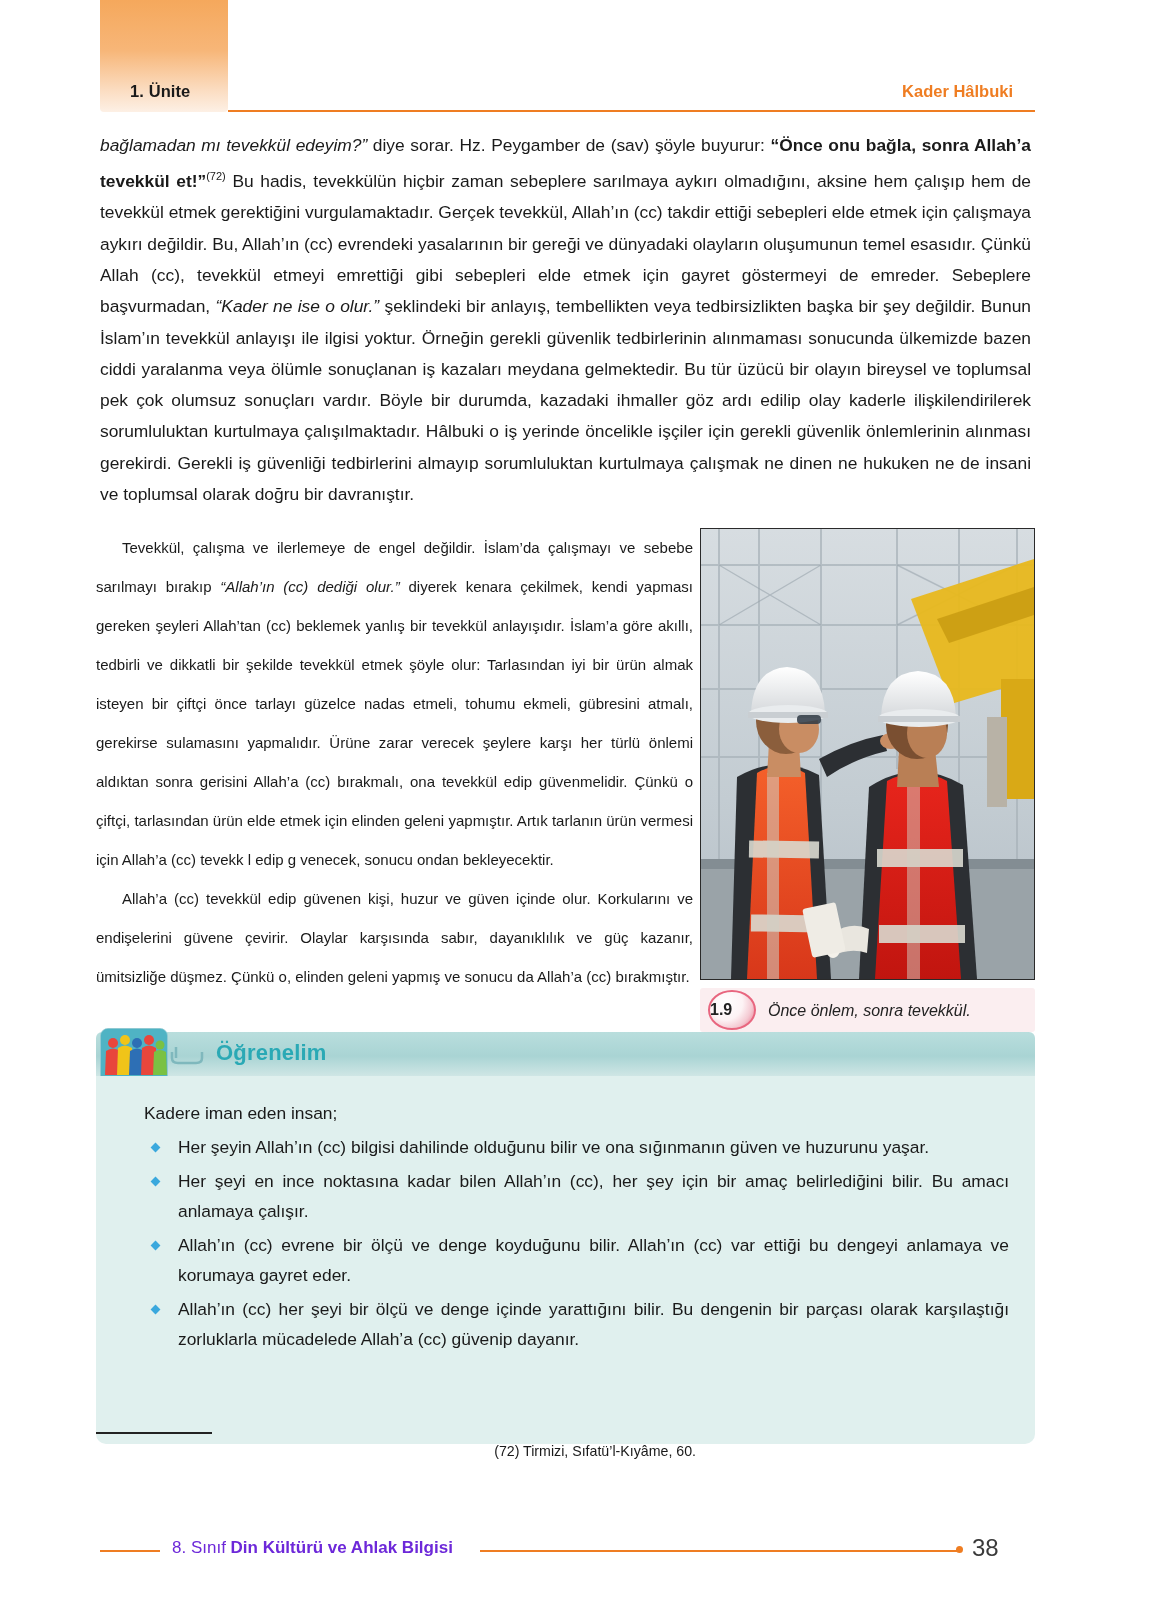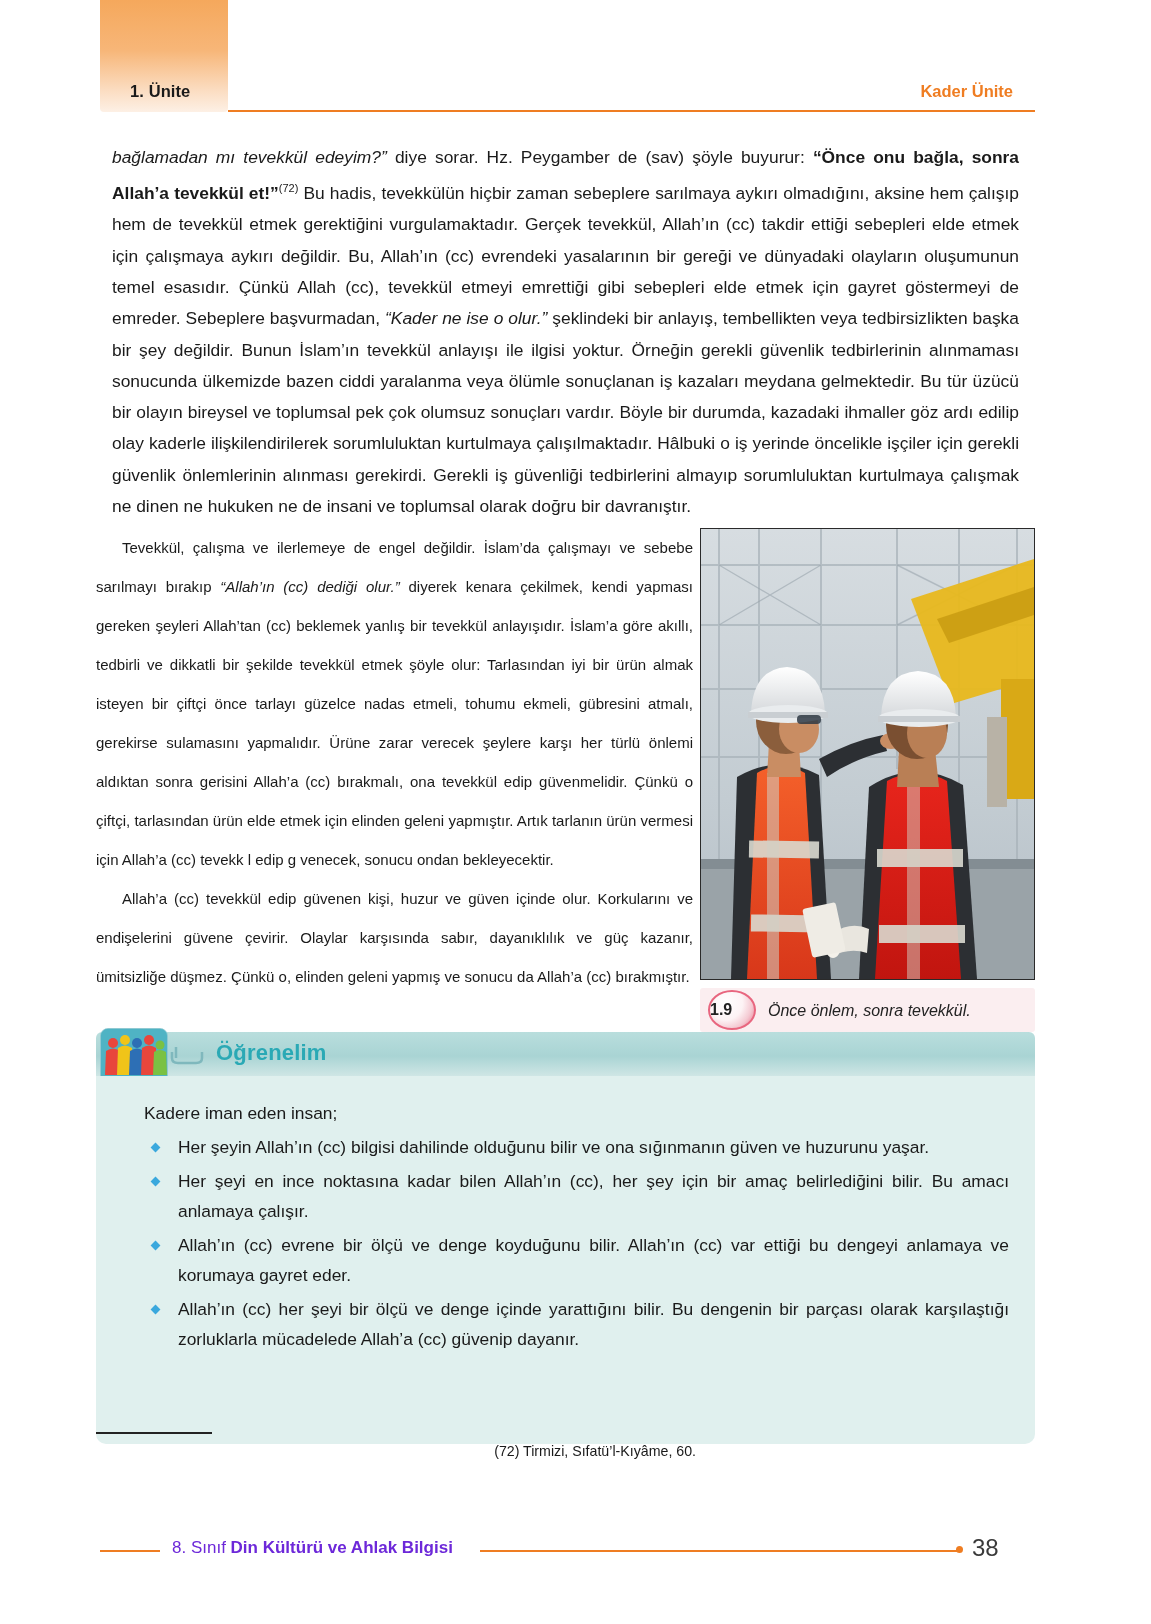--- a/index.html
+++ b/index.html
@@ -40,21 +40,21 @@
     font-size:17.4px; line-height:31.3px;
     text-align:justify; text-justify:inter-word;
     hyphens:none;
   }
   .col-left {
     position:absolute; left:96px; top:528px; width:597px;
     font-size:15px; line-height:39px;
     text-align:justify;
   }
   .col-left p { margin:0; text-indent:26px; }
-  .col-full p { margin:16px; }
+  .col-full p { margin:4px; }
   b { font-weight:bold; }
   i { font-style:italic; }
   sup { font-size:11px; vertical-align:super; }
 
   
   .figure {
     position:absolute; left:700px; top:528px; width:335px; height:486px;
   }
   .photo {
     position:absolute; left:0; top:0; width:335px; height:452px;
@@ -137,21 +137,21 @@
   .f-dot { position:absolute; left:956px; top:18px; width:7px; height:7px; background:#ef7d22; border-radius:50%; }
   .f-page { position:absolute; left:972px; top:6px; font-size:24px; color:#3a3a3a; }
 </style>
 </head>
 <body>
 
 <div class="page">
 
   <div class="unit-tab"></div>
   <div class="unit-tab-label">1. Ünite</div>
-  <div class="chapter-title">Kader Ünite</div>
+  <div class="chapter-title">Kader Hâlbuki</div>
   <div class="header-rule"></div>
 
   <div class="col-full">
     <p>
       <i>bağlamadan mı tevekkül edeyim?”</i><span> diye sorar. Hz. Peygamber de (sav) şöyle buyurur: </span><b>“Önce onu bağla, sonra Allah’a tevekkül et!”</b><sup>(72)</sup><span> Bu hadis, tevekkülün hiçbir zaman sebeplere sarılmaya aykırı olmadığını, aksine hem çalışıp hem de tevekkül etmek gerektiğini vurgulamaktadır. Gerçek tevekkül, Allah’ın (cc) takdir ettiği sebepleri elde etmek için çalışmaya aykırı değildir. Bu, Allah’ın (cc) evrendeki yasalarının bir gereği ve dünyadaki olayların oluşumunun temel esasıdır. Çünkü Allah (cc), tevekkül etmeyi emrettiği gibi sebepleri elde etmek için gayret göstermeyi de emreder. Sebeplere başvurmadan, </span><i>“Kader ne ise o olur.”</i><span> şeklindeki bir anlayış, tembellikten veya tedbirsizlikten başka bir şey değildir. Bunun İslam’ın tevekkül anlayışı ile ilgisi yoktur. Örneğin gerekli güvenlik tedbirlerinin alınmaması sonucunda ülkemizde bazen ciddi yaralanma veya ölümle sonuçlanan iş kazaları meydana gelmektedir. Bu tür üzücü bir olayın bireysel ve toplumsal pek çok olumsuz sonuçları vardır. Böyle bir durumda, kazadaki ihmaller göz ardı edilip olay kaderle ilişkilendirilerek sorumluluktan kurtulmaya çalışılmaktadır. Hâlbuki o iş yerinde öncelikle işçiler için gerekli güvenlik önlemlerinin alınması gerekirdi. Gerekli iş güvenliği tedbirlerini almayıp sorumluluktan kurtulmaya çalışmak ne dinen ne hukuken ne de insani ve toplumsal olarak doğru bir davranıştır.</span>
     </p>
   </div>
 
   <div class="col-left">
     <p><span>Tevekkül, çalışma ve ilerlemeye de engel değildir. İslam’da çalışmayı ve sebebe sarılmayı bırakıp </span><i>“Allah’ın (cc) dediği olur.”</i><span> diyerek kenara çekilmek, kendi yapması gereken şeyleri Allah’tan (cc) beklemek yanlış bir tevekkül anlayışıdır. İslam’a göre akıllı, tedbirli ve dikkatli bir şekilde tevekkül etmek şöyle olur: Tarlasından iyi bir ürün almak isteyen bir çiftçi önce tarlayı güzelce nadas etmeli, tohumu ekmeli, gübresini atmalı, gerekirse sulamasını yapmalıdır. Ürüne zarar verecek şeylere karşı her türlü önlemi aldıktan sonra gerisini Allah’a (cc) bırakmalı, ona tevekkül edip güvenmelidir. Çünkü o çiftçi, tarlasından ürün elde etmek için elinden geleni yapmıştır. Artık tarlanın ürün vermesi için Allah’a (cc) tevekk l edip g venecek, sonucu ondan bekleyecektir.</span></p>

